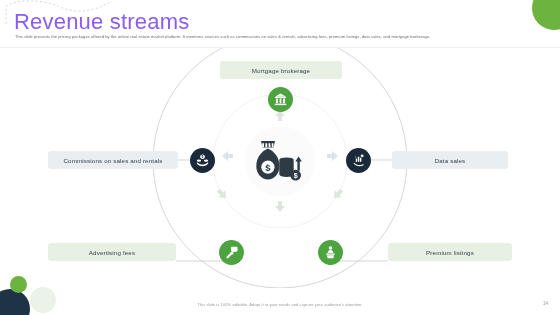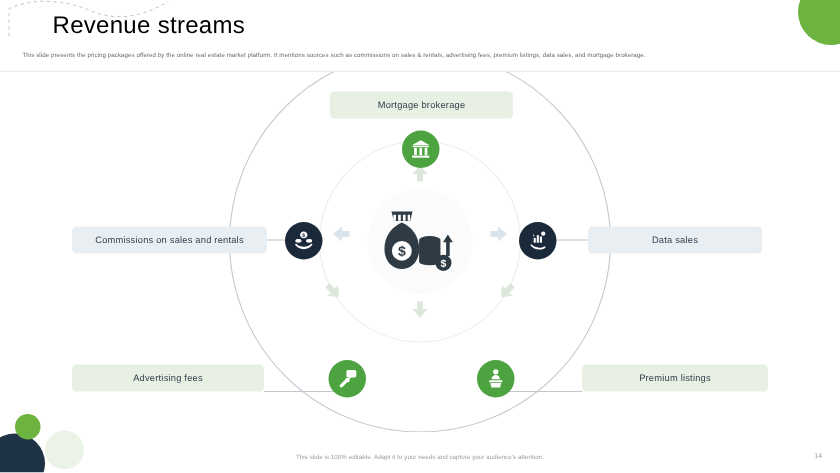--- a/index.html
+++ b/index.html
@@ -60,26 +60,25 @@
     width: 120px;
     height: 30px;
     pointer-events: none;
   }
 
   
   .title {
     position: absolute;
     left: 14px;
     top: 9px;
-    font-size: 16px;
+    font-size: 22px;
     font-weight: 400;
-    color: #000000;
+    color: #8b5cf6;
     letter-spacing: 0.2px;
     white-space: nowrap;
-    margin-left: 21px;
   }
   .subtitle {
     position: absolute;
     left: 15px;
     top: 34px;
     width: 534px;
     font-size: 4.1px;
     line-height: 1.35;
     color: #6B6B6B;
     letter-spacing: 0.05px;

